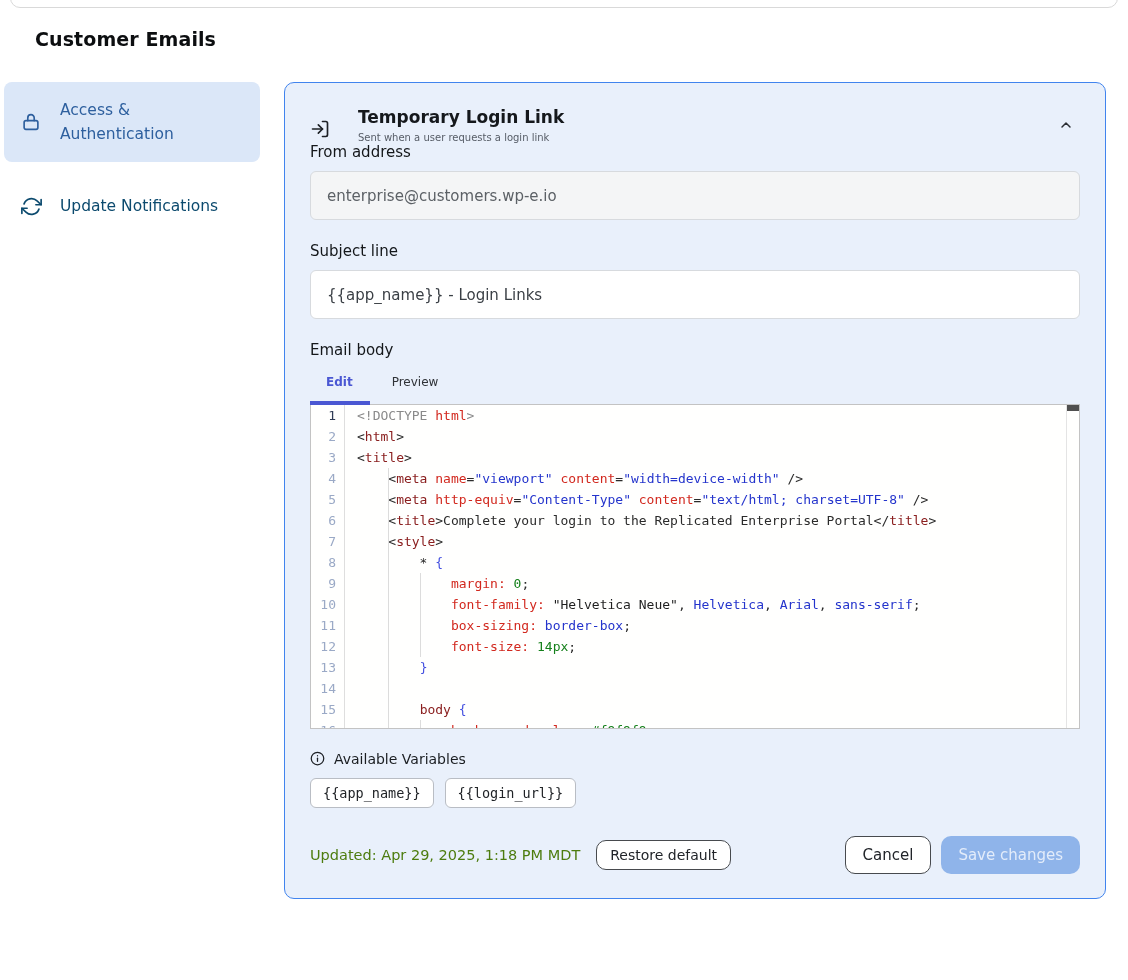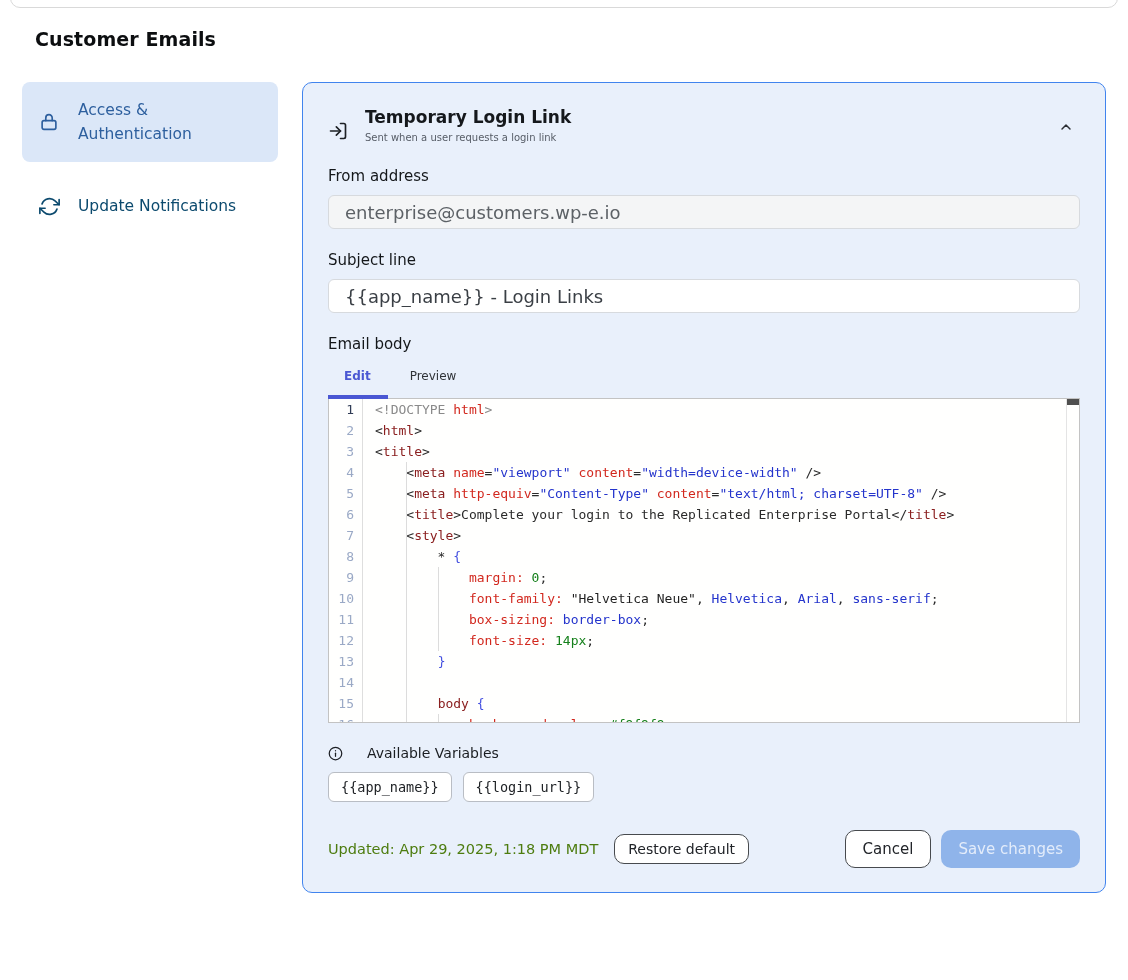--- a/index.html
+++ b/index.html
@@ -9,50 +9,50 @@
     background:#ffffff; color:#16191d; position:relative; overflow:hidden;
   }
   .top-card-edge {
     position:absolute; left:10px; right:10px; top:-12px; height:20px;
     border:1px solid #d9d9d9; border-radius:10px; background:transparent;
   }
   .page-header { margin:28px 0 0 35px; }
   .page-title { font-size:19px; font-weight:700; color:#0c0e10; letter-spacing:.1px; }
   .page-subtitle { margin-top:13px; font-size:14.5px; color:#36393d; }
 
-  .content { display:flex; gap:24px; margin-top:32px; padding:0 22px 0 22px; align-items:flex-start; }
+  .content { display:flex; gap:24px; margin-top:32px; padding:0 22px 0 4px; align-items:flex-start; }
 
   
   .sidebar { width:256px; flex:0 0 256px; }
   .side-item {
     display:flex; align-items:center; gap:18px; padding:14px 16px;
     border-radius:8px; cursor:pointer; font-size:15.5px; line-height:24px; color:#0c4a6e;
   }
   .side-item .icon { flex:0 0 22px; height:22px; display:flex; align-items:center; justify-content:center; }
   .side-item.active { background:var(--side-active-bg,#dbe7f8); color:var(--side-active-fg,#2d5f9e); padding:16px; }
   .side-item.active .side-label { font-weight:400; }
   .side-item + .side-item { margin-top:18px; }
 
   
   .panel {
     flex:1; background:var(--panel-bg,#e9f0fb);
     border:1.5px solid var(--panel-border,#4184ee);
     border-radius:10px; padding:24px 25px 24px 25px;
   }
-  .panel-header { display:flex; align-items:center; gap:17px; margin-bottom:24px; }
+  .panel-header { display:flex; align-items:flex-start; gap:28px; }
   .panel-header-icon { margin-top:12px; color:#1d2025; }
   .panel-titles { flex:1; }
   .panel-title { font-size:17px; font-weight:700; color:#15181c; }
   .panel-subtitle { margin-top:5px; font-size:10px; color:#565c66; }
   .collapse-btn { background:transparent; border:0; cursor:pointer; color:#2b2e33; padding:6px; margin-top:4px; }
 
   .field-label { font-size:15px; color:#14171a; margin-bottom:10px; }
   .text-input {
-    width:100%; height:34px; border:1px solid #d7dade; border-radius:6px;
-    background:#ffffff; font-size:18px; color:#3a3f45; padding:0 16px;
+    width:100%; height:49px; border:1px solid #d7dade; border-radius:6px;
+    background:#ffffff; font-size:15px; color:#3a3f45; padding:0 16px;
     font-family:"DejaVu Sans","Liberation Sans",sans-serif; outline:none;
   }
   .text-input.disabled { background:#f4f5f6; color:#5c6166; }
   .field-group { margin-bottom:22px; }
 
   
   .tabs { display:flex; gap:39px; padding-left:16px; margin-top:12px; }
   .tab { font-size:12px; color:#2f3237; padding:4px 0 12px 0; cursor:pointer; background:none; border:none;
          font-family:"DejaVu Sans","Liberation Sans",sans-serif; }
   .tab.active { color:var(--tab-accent,#4a57d3); font-weight:700; }
@@ -85,21 +85,21 @@
   .tok-k { color:var(--syn-keyword,#2434cc); }
   .tok-n { color:var(--syn-number,#15801b); }
   .tok-b { color:var(--syn-brace,#4450e0); }
   .tok-d { color:var(--syn-darkstring,#1f1f1f); }
   .tok-p { color:var(--syn-plain,#2b2b2b); }
   .vscroll { position:absolute; top:0; right:0; bottom:0; width:13px; background:#fffffe; border-left:1px solid #e4e4e4; }
   .vscroll .thumb { position:absolute; top:0; left:0; right:0; height:6px; background:#4f4f4f; }
 
   
   .variables { margin-top:22px; }
-  .variables-head { display:flex; align-items:flex-end; gap:24px; font-size:14px; color:#1a1d21; }
+  .variables-head { display:flex; align-items:flex-start; gap:9px; font-size:14px; color:#1a1d21; }
   .variables-head .icon { color:#1d2025; display:flex; }
   .chips { display:flex; gap:11px; margin-top:11px; }
   .chip {
     background:#ffffff; border:1px solid #b9bdc4; border-radius:6px; padding:6px 12px;
     font-family:"DejaVu Sans Mono","Liberation Mono",monospace; font-size:13.5px; color:#202327; cursor:pointer;
   }
 
   
   .panel-footer { display:flex; align-items:center; margin-top:28px; }
   .updated { font-size:14.5px; color:#4d7c0f; }

